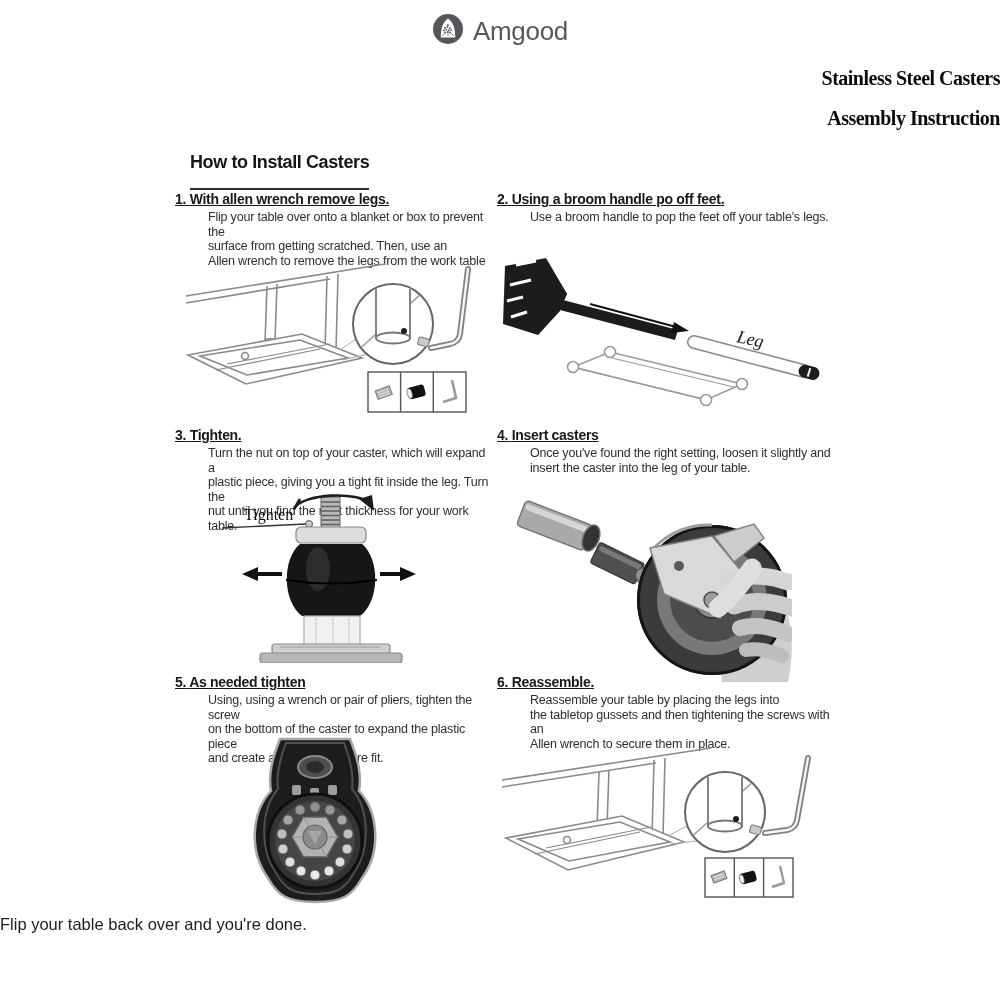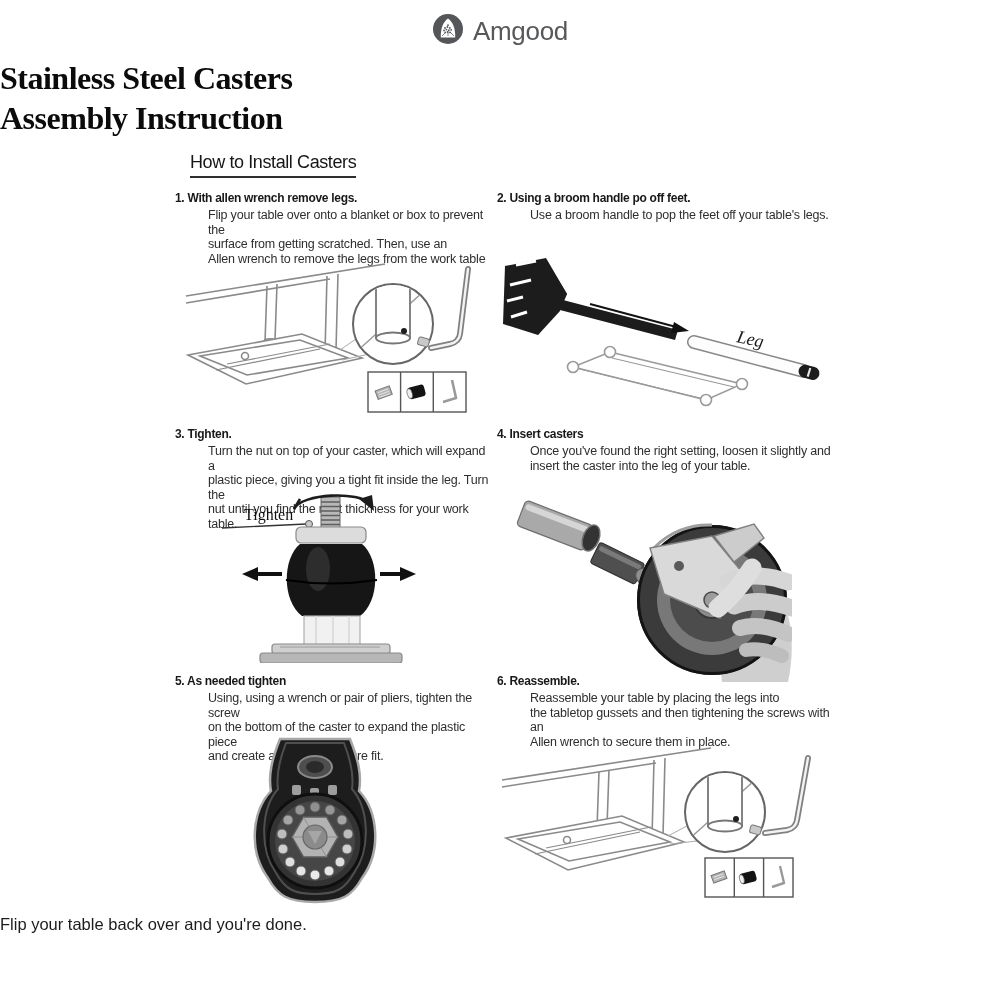--- a/index.html
+++ b/index.html
@@ -1,25 +1,25 @@
 <!DOCTYPE html>
 <html><head>
 <meta charset="utf-8">
 <style>
   html,body{margin:0;padding:0;background:#fff;}
   body{width:1000px;height:1000px;position:relative;font-family:"Liberation Sans",sans-serif;color:#2b2b2b;overflow:hidden;}
   .logo-row{position:absolute;top:13px;left:0;width:100%;display:flex;justify-content:center;align-items:center;gap:9px;}
   .brand-name{font-size:26px;font-weight:normal;color:#57585a;letter-spacing:-0.3px;}
-  .title{position:absolute;top:58px;left:0;width:100%;text-align:left;
+  .title{position:absolute;top:58px;left:0;width:100%;text-align:right;
          font-family:"Liberation Serif","DejaVu Serif",serif;font-weight:bold;
-         font-size:32px;line-height:40px;color:#0b0b0b;letter-spacing:-0.5px;}
-  .section-heading{position:absolute;left:190px;top:152px;font-size:18px;font-weight:normal;
-         color:#161616;letter-spacing:-0.4px;border-bottom:2.5px solid #2e2e2e;padding-bottom:3px;}
+         font-size:20px;line-height:40px;color:#0b0b0b;letter-spacing:-0.5px;}
+  .section-heading{position:absolute;left:190px;top:152px;font-size:18px;font-weight:bold;
+         color:#161616;letter-spacing:-0.4px;border-bottom:2.5px solid #2e2e2e;padding-bottom:15px;}
   .step{position:absolute;}
-  .step-head{font-weight:bold;font-size:12px;letter-spacing:-0.3px;color:#181818;margin-bottom:3px;}
+  .step-head{font-weight:bold;font-size:14px;letter-spacing:-0.3px;color:#181818;margin-bottom:3px;text-decoration:underline;}
   .step-body{margin-left:33px;font-size:12.5px;line-height:14.6px;letter-spacing:-0.2px;
          color:#2e2e2e;white-space:pre-line;}
   .fig{position:absolute;}
   .fig svg{display:block;}
   .footer{position:absolute;top:915px;left:0;width:100%;text-align:left;font-size:16.5px;color:#1c1c1c;}
 </style>
 </head>
 <body>
 
 <div class="logo-row">

